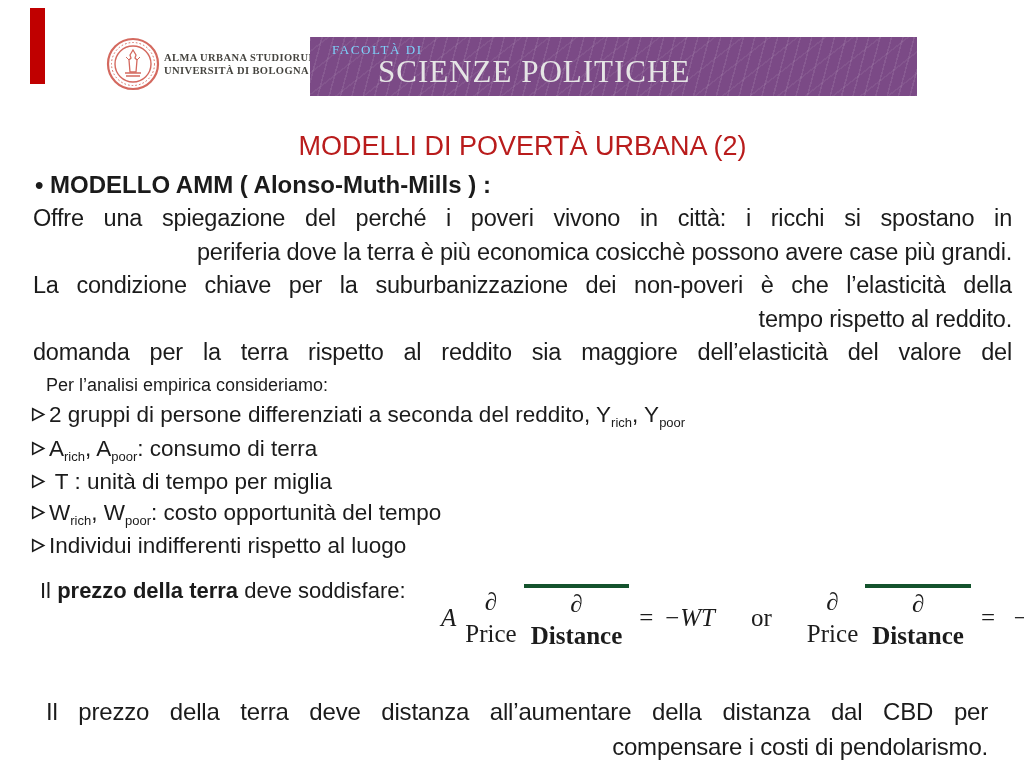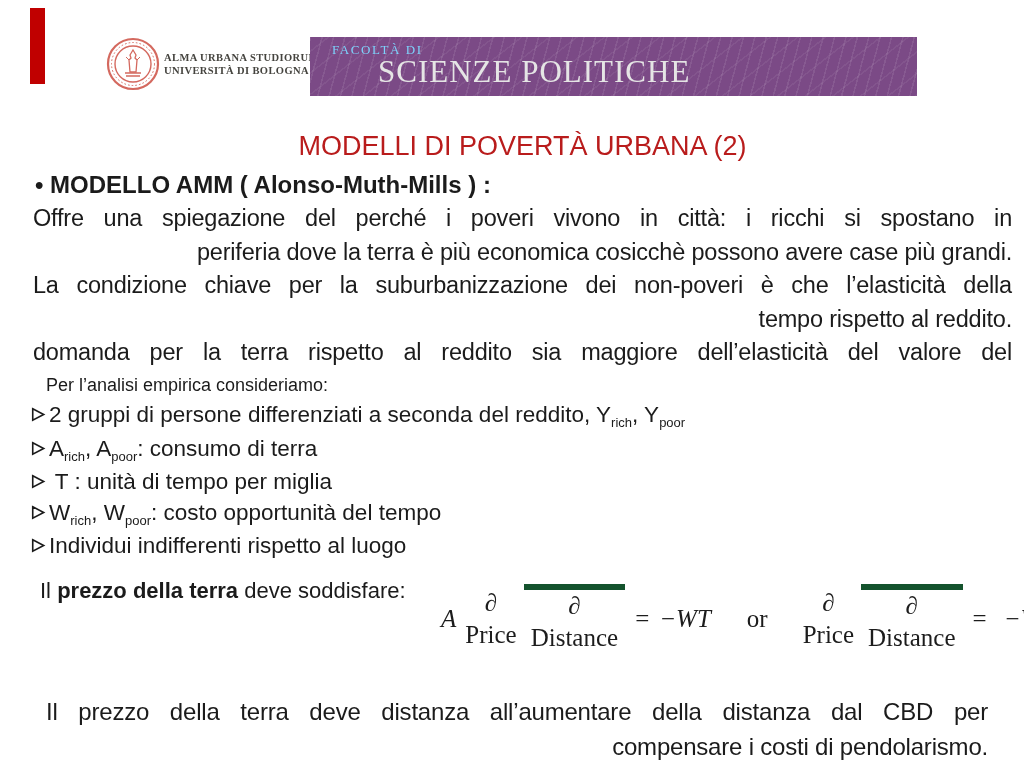--- a/index.html
+++ b/index.html
@@ -46,21 +46,21 @@
   .sub{font-size:13px;position:relative;top:5px;}
 
   
   .price-line{position:absolute;left:40px;top:577px;font-size:22px;line-height:28px;white-space:pre;}
   .price-line b{font-weight:bold;}
 
   
   .formula{position:absolute;left:441px;top:584px;display:flex;align-items:center;
            font-family:"Liberation Serif",serif;font-size:25px;color:#1c1c1c;}
   .frac{display:inline-flex;flex-direction:row;align-items:center;text-align:center;line-height:32px;}
-  .f-den{border-top:6px solid #14532d;}
+  .f-den{border-top:4px solid #14532d;font-weight:bold;}
   .frac span{padding:0 7px;}
   .it{font-style:italic;}
   .f-coef{margin-right:2px;}
   .f-eq{margin:0 10px;}
   .f-or{margin:0 28px 0 36px;}
 
   
   .closing{position:absolute;left:46px;top:694px;width:942px;font-size:24px;
            line-height:35px;letter-spacing:-0.2px;}
 </style>

